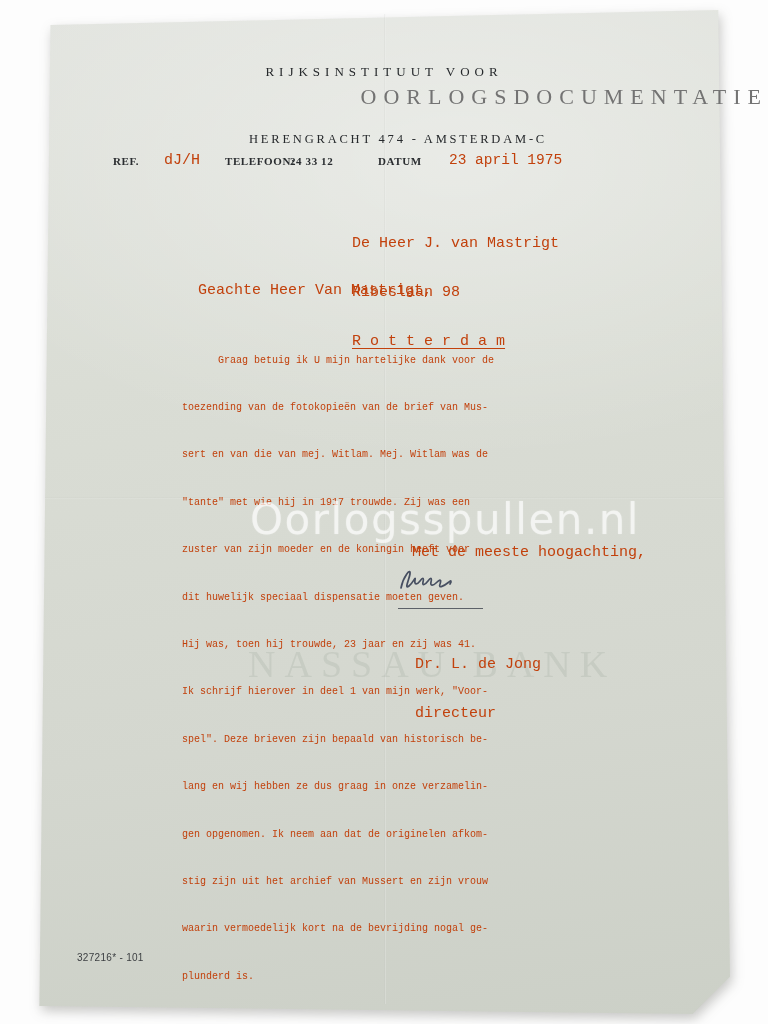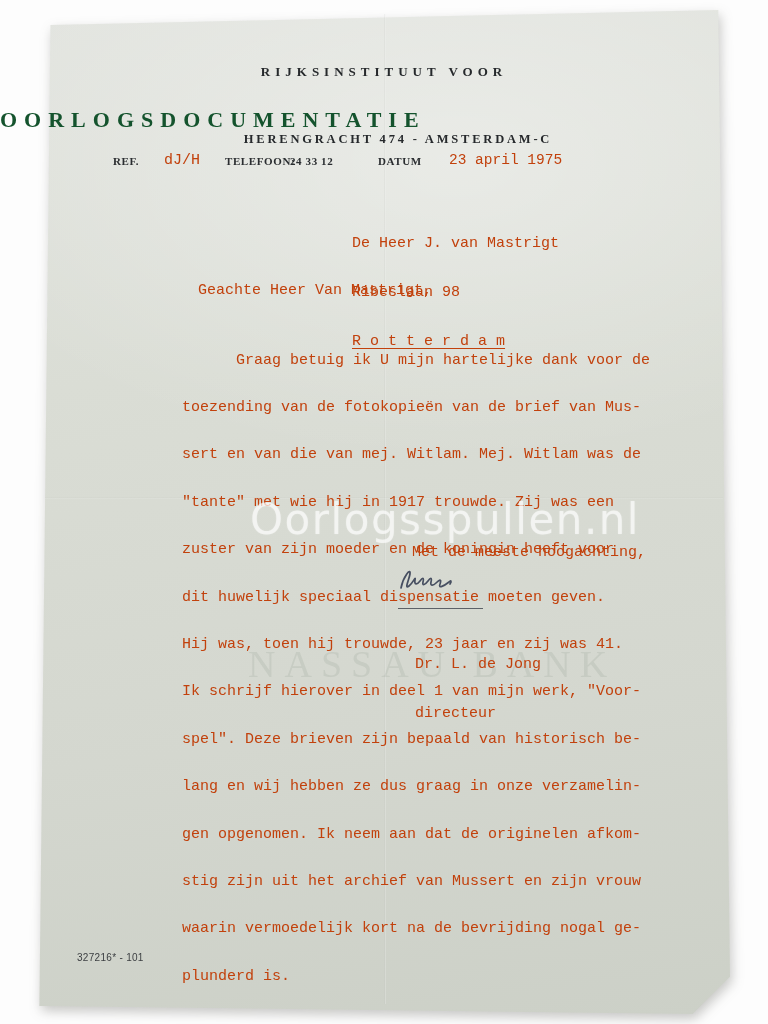--- a/index.html
+++ b/index.html
@@ -28,50 +28,50 @@
   .crease-v {
     position: absolute;
     left: 384px; top: 14px; height: 990px; width: 2px;
     background: linear-gradient(90deg, rgba(120,125,115,0.10), rgba(255,255,255,0.30));
   }
   .crease-h {
     position: absolute;
     left: 45px; top: 497px; width: 678px; height: 2px;
     background: linear-gradient(180deg, rgba(120,125,115,0.07), rgba(255,255,255,0.18));
   }
-  .serif { font-family: "Liberation Serif", serif; color: #2a2d30; font-weight: bold; }
+  .serif { font-family: "Liberation Serif", serif; color: #2a2d30; }
   .mono  { font-family: "Liberation Mono", monospace; color: #c2410c; white-space: pre; }
 
   .inst-small {
     position: absolute; left: 0; right: 0; top: 64px;
     text-align: center; font-size: 13px; letter-spacing: 5px; color: #26292c;
   }
   .inst-large {
     position: absolute; left: 0; right: 0; top: 84px;
-    text-align: left; font-size: 22px; letter-spacing: 7px; color: #14532d; margin-top: 23px;
+    text-align: right; font-size: 22px; letter-spacing: 7px; color: #737373;
   }
   .inst-address {
     position: absolute; left: 0; right: 0; top: 132px;
     text-align: center; font-size: 12.5px; letter-spacing: 2.8px; color: #26292c; margin-left: 28px;
   }
   .ref-row { position: absolute; top: 152px; left: 0; width: 648px; height: 20px; }
   .lbl { position: absolute; font-family: "Liberation Serif", serif; font-weight: bold; font-size: 11px; letter-spacing: 0.6px; color: #2a2d30; top: 3px; }
   .ref-label { left: 113px; }
   .ref-value { position: absolute; left: 164px; top: 0; font-size: 15px; }
   .phone-label { left: 225px; }
   .phone-value { left: 290px; }
   .date-label { left: 378px; }
   .date-value { position: absolute; left: 449px; top: 0; font-size: 14.5px; }
 
   .recipient { position: absolute; left: 352px; top: 204px; font-size: 15px; line-height: 16.2px; }
   .recipient .city { text-decoration: underline; text-underline-offset: 3px; text-decoration-thickness: 1px; }
 
   .salutation { position: absolute; left: 198px; top: 282px; font-size: 15px; }
 
-  .body-block { position: absolute; left: 182px; top: 321px; font-size: 15px; line-height: 15.8px; }
+  .body-block { position: absolute; left: 182px; top: 321px; font-size: 10px; line-height: 15.8px; }
 
   .closing { position: absolute; left: 412px; top: 544px; font-size: 15px; }
 
   .signature-svg { position: absolute; left: 396px; top: 562px; }
   .sig-line { position: absolute; left: 398px; top: 608px; width: 85px; height: 1px; background: #5c6168; }
 
   .signer { position: absolute; left: 415px; top: 625px; font-size: 15px; line-height: 16.2px; }
 
   .wm-overlay {
     position: absolute; left: 250px; top: 495px;

